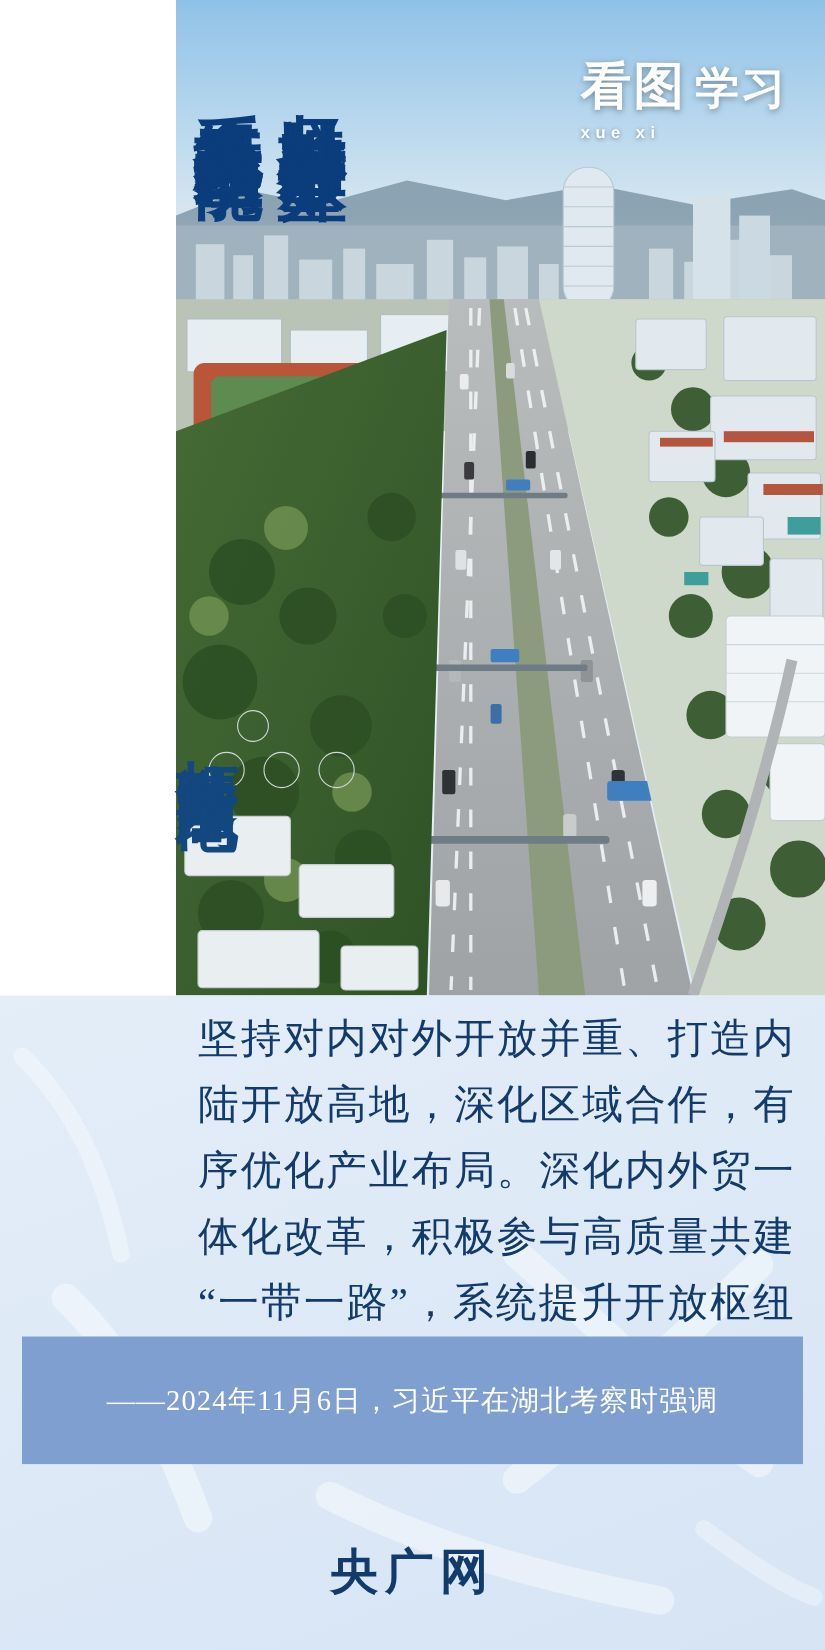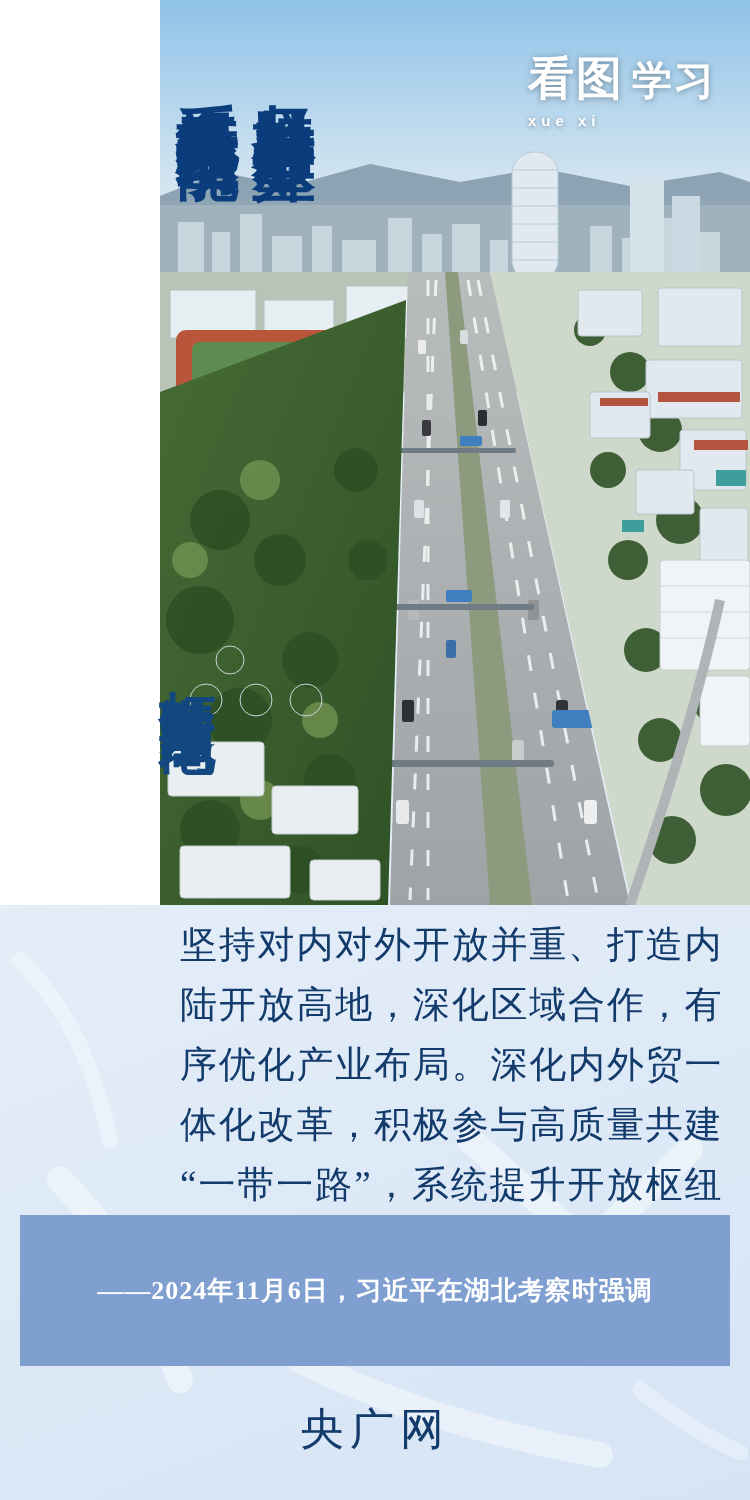--- a/index.html
+++ b/index.html
@@ -141,46 +141,45 @@
     text-align: justify;
     letter-spacing: .5px;
   }
 
   
   .source-band {
     position: absolute;
     left: 20px;
     top: 1215px;
     width: 710px;
-    height: 151px;
+    height: 116px;
     background: #7e9fd0;
     display: flex;
     align-items: center;
     justify-content: center;
-    font-weight: bold;
   }
   .source-text {
     color: #ffffff;
     font-size: 26px;
     letter-spacing: 1px;
     font-family: "Liberation Serif", "DejaVu Serif", serif;
   }
 
   
   .footer {
     position: absolute;
     left: 0;
     top: 1400px;
     width: 750px;
     text-align: center;
   }
   .footer-brand {
     display: inline-block;
     font-size: 44px;
-    font-weight: 400;
+    font-weight: 700;
     letter-spacing: 6px;
     color: #123a6b;
     font-family: "Liberation Serif", "DejaVu Serif", serif;
   }
 </style>
 </head>
 <body>
 
 <div class="poster">
 

